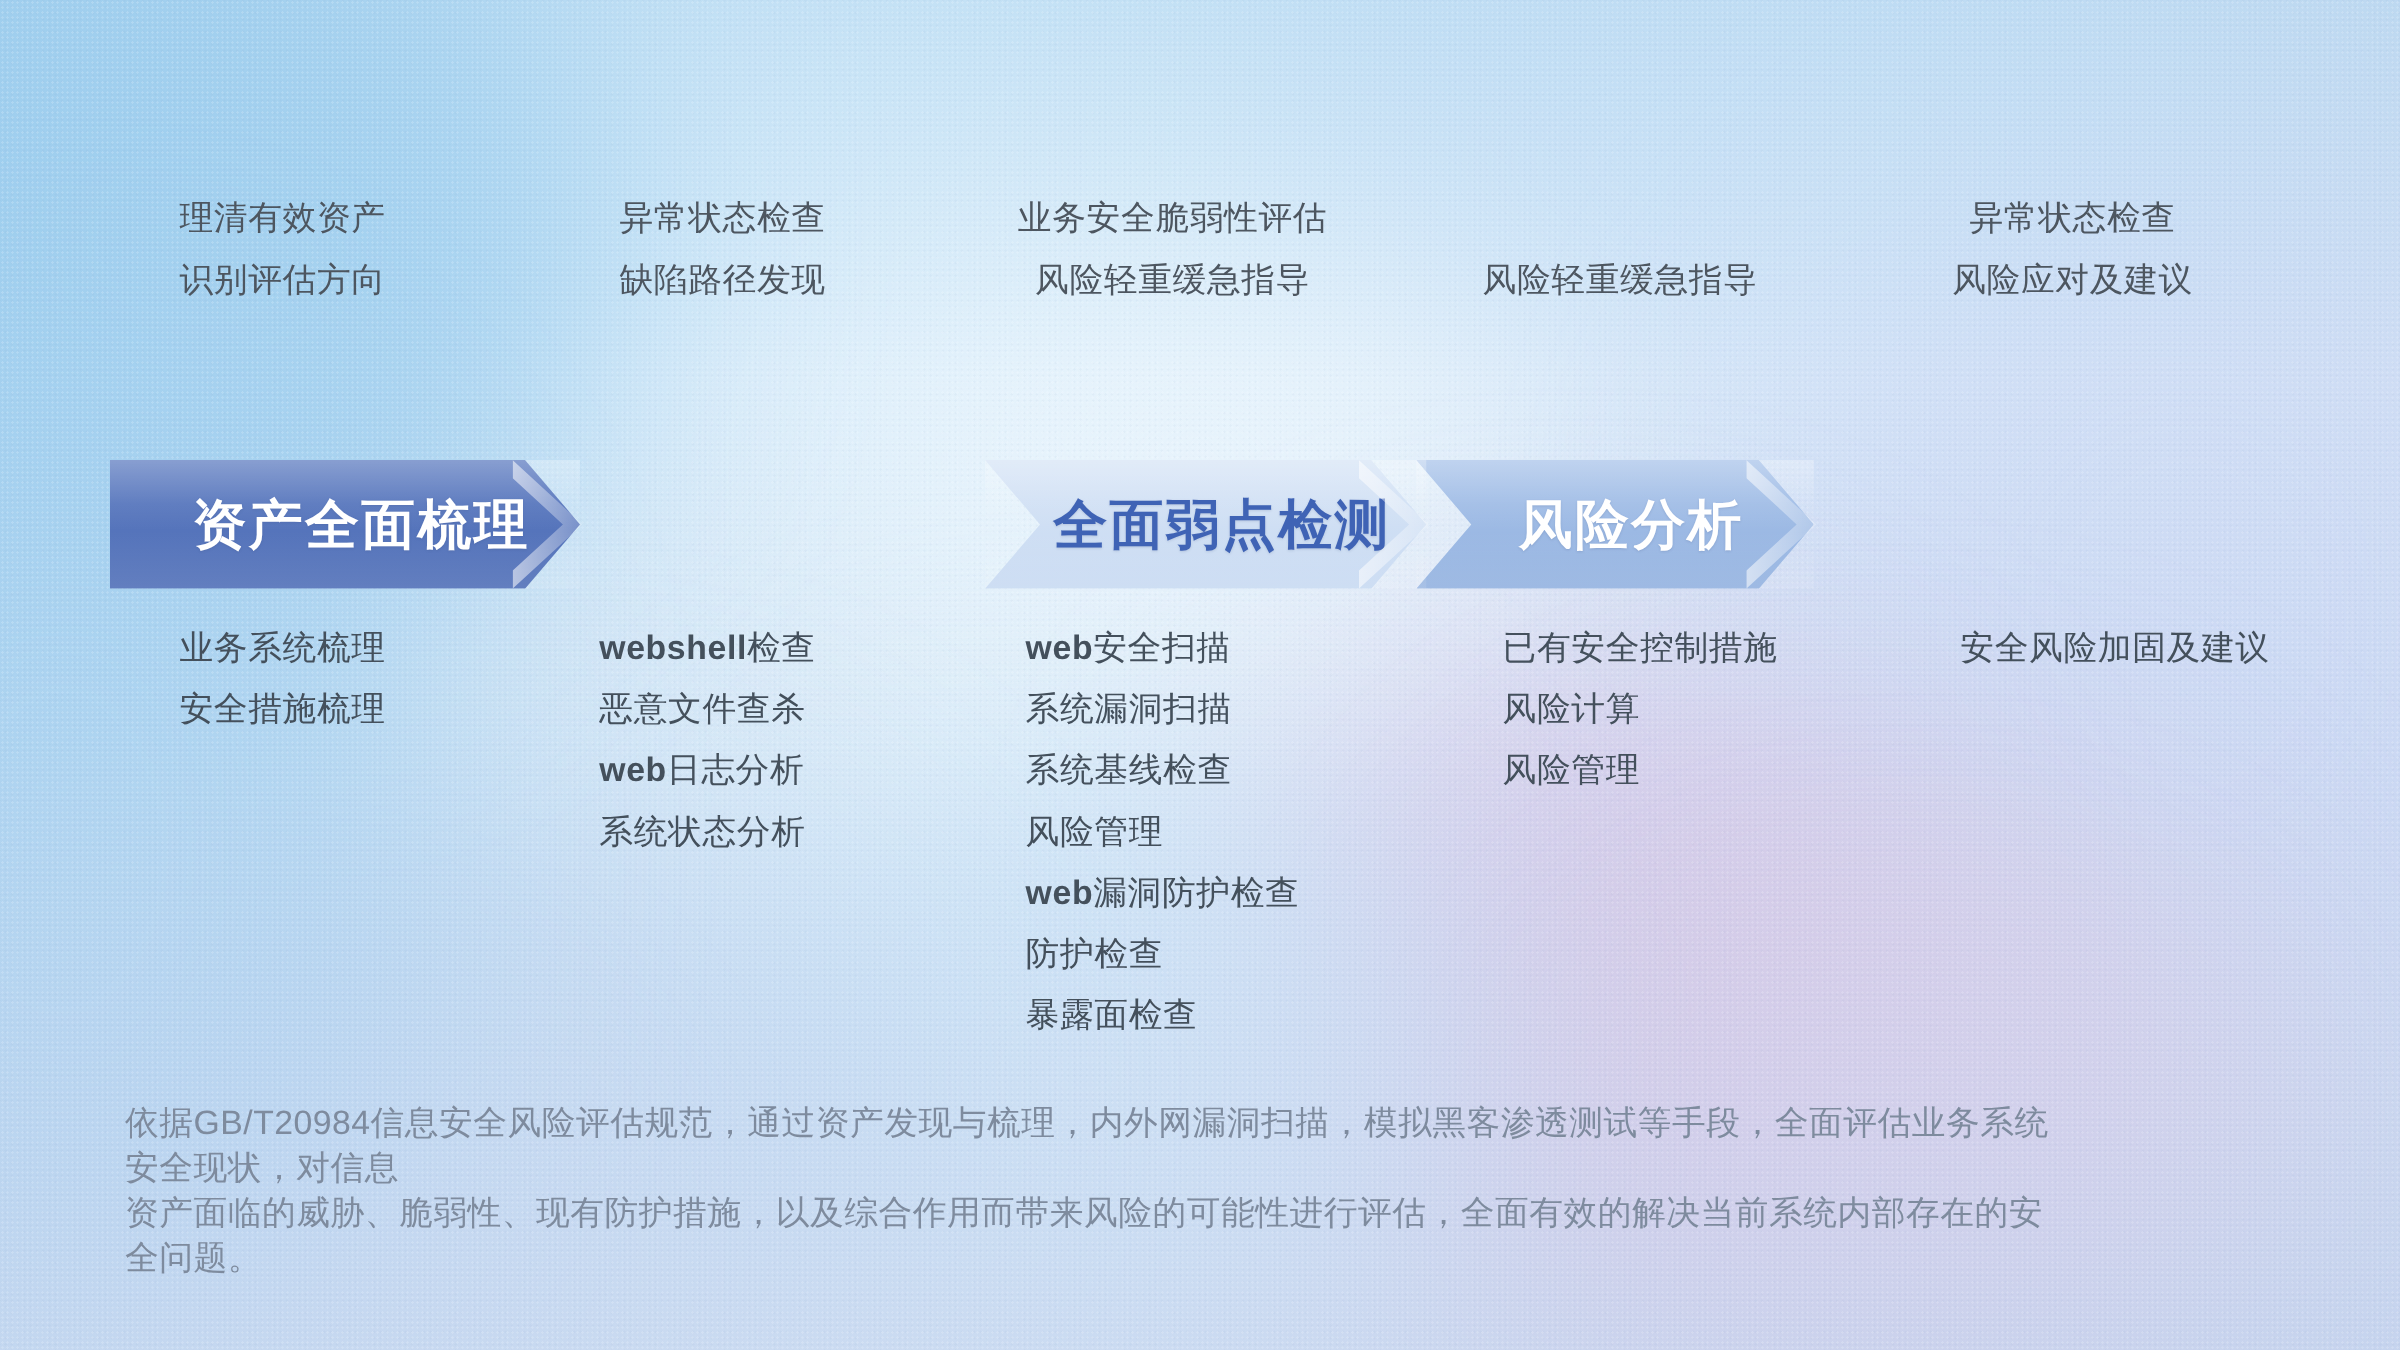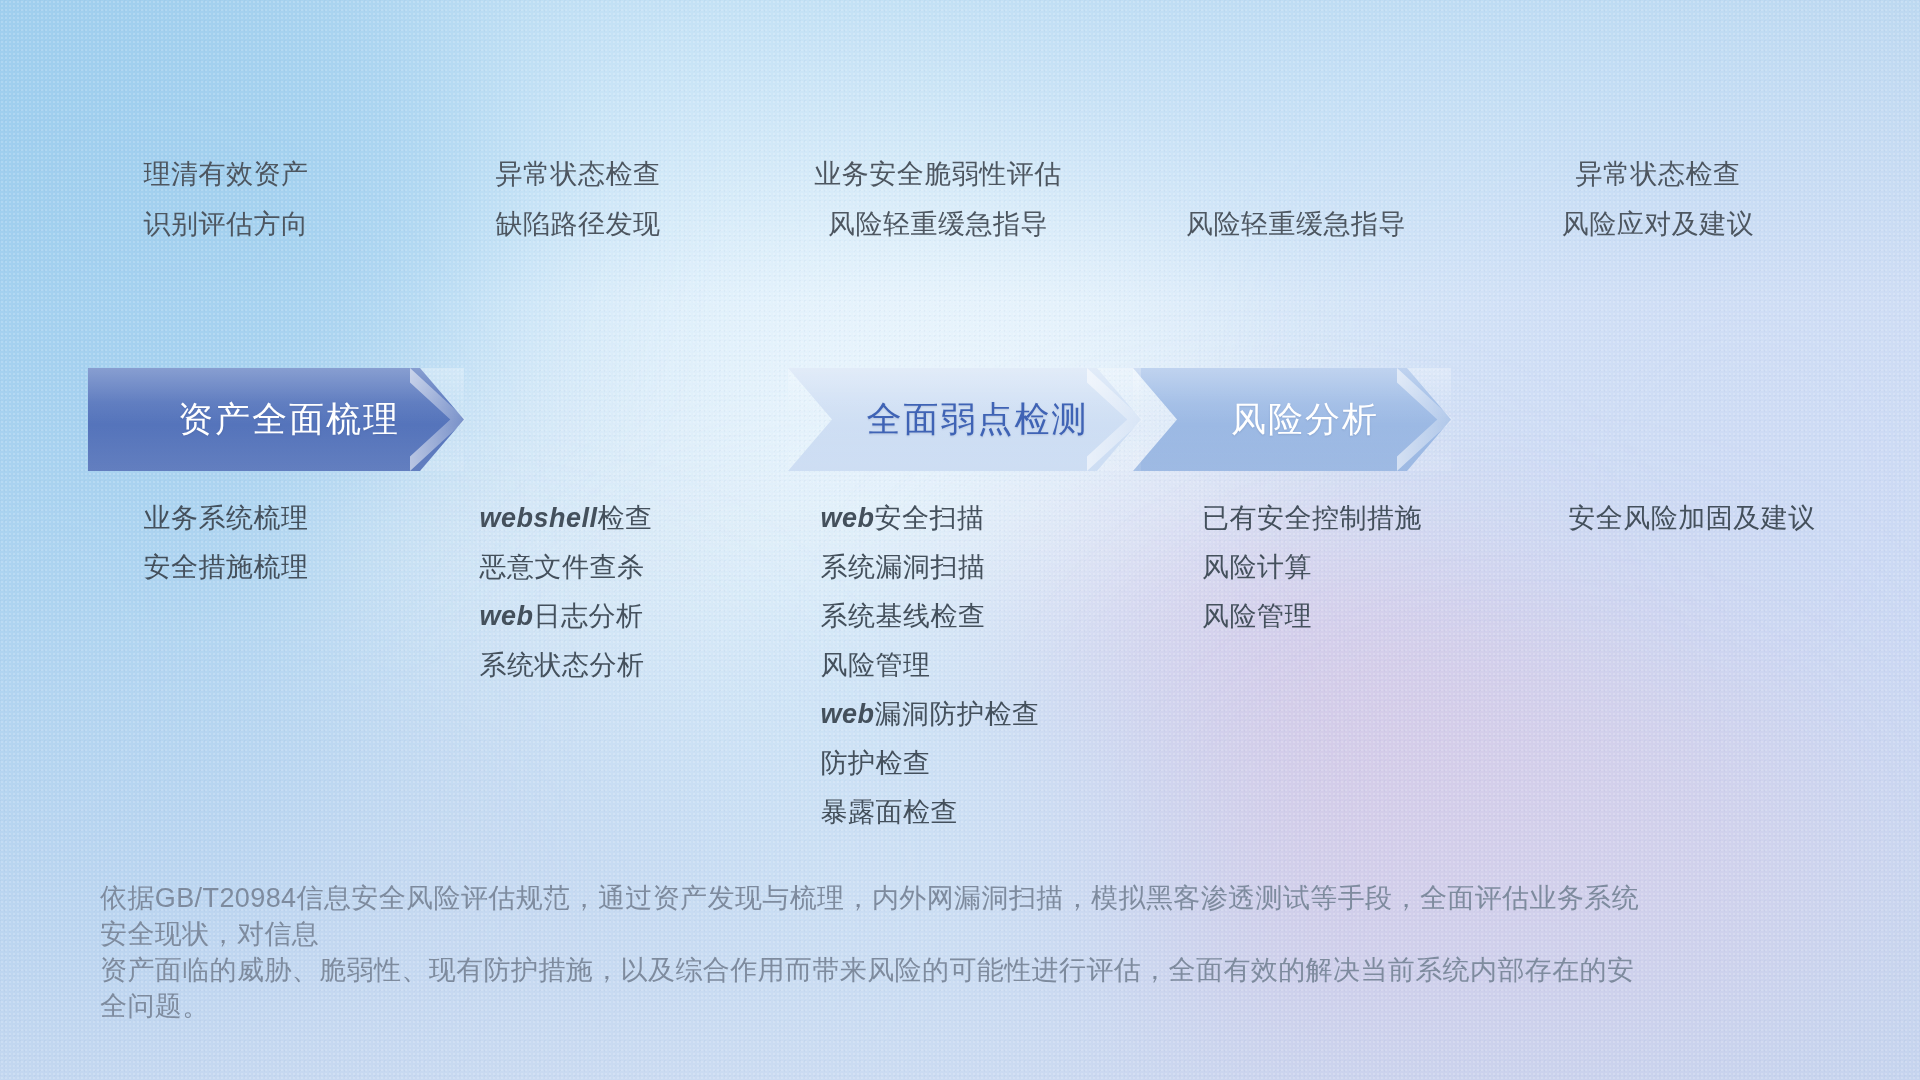--- a/index.html
+++ b/index.html
@@ -65,21 +65,21 @@
   #banner { position:absolute; left:88px; top:368px; width:1765px; height:103px; }
   .seg { position:absolute; top:0; height:103px; display:flex; align-items:center; justify-content:center; }
   .seg .shape {
     position:absolute; inset:0;
     clip-path:polygon(0 0, calc(100% - 44px) 0, 100% 50%, calc(100% - 44px) 100%, 0 100%, 44px 50%);
   }
   .seg.first .shape {
     clip-path:polygon(0 0, calc(100% - 44px) 0, 100% 50%, calc(100% - 44px) 100%, 0 100%);
   }
   .seg .label {
-    position:relative; z-index:2; font-size:35px; font-weight:normal;
+    position:relative; z-index:2; font-size:43px; font-weight:bold;
     letter-spacing:2px; white-space:nowrap; padding-left:26px;
     text-shadow:0 1px 2px rgba(60,80,120,.18);
   }
   
   .seg .gloss {
     position:absolute; inset:0; z-index:1; pointer-events:none;
     clip-path:inherit;
     background:linear-gradient(180deg, rgba(255,255,255,.28) 0%, rgba(255,255,255,.06) 34%,
                rgba(255,255,255,0) 55%, rgba(255,255,255,.10) 100%);
   }
@@ -90,21 +90,21 @@
     opacity:.75;
   }
 
   
   #bottom { position:absolute; left:0; right:0; top:505px; }
   .b-col { position:absolute; top:0; }
   .b-line {
     font-size:27px; color:#44505c; line-height:1; white-space:nowrap; letter-spacing:.5px;
   }
   .b-line + .b-line { margin-top:22px; }
-  .b-line b { font-weight:bold;font-style:italic; }
+  .b-line b { font-weight:bold; }
 
   
   #footer {
     position:absolute; left:100px; top:880px; width:1560px;
     font-size:27px; line-height:36px; color:#7e8b9e; letter-spacing:.4px;
   }
 </style>
 </head>
 <body>
 

